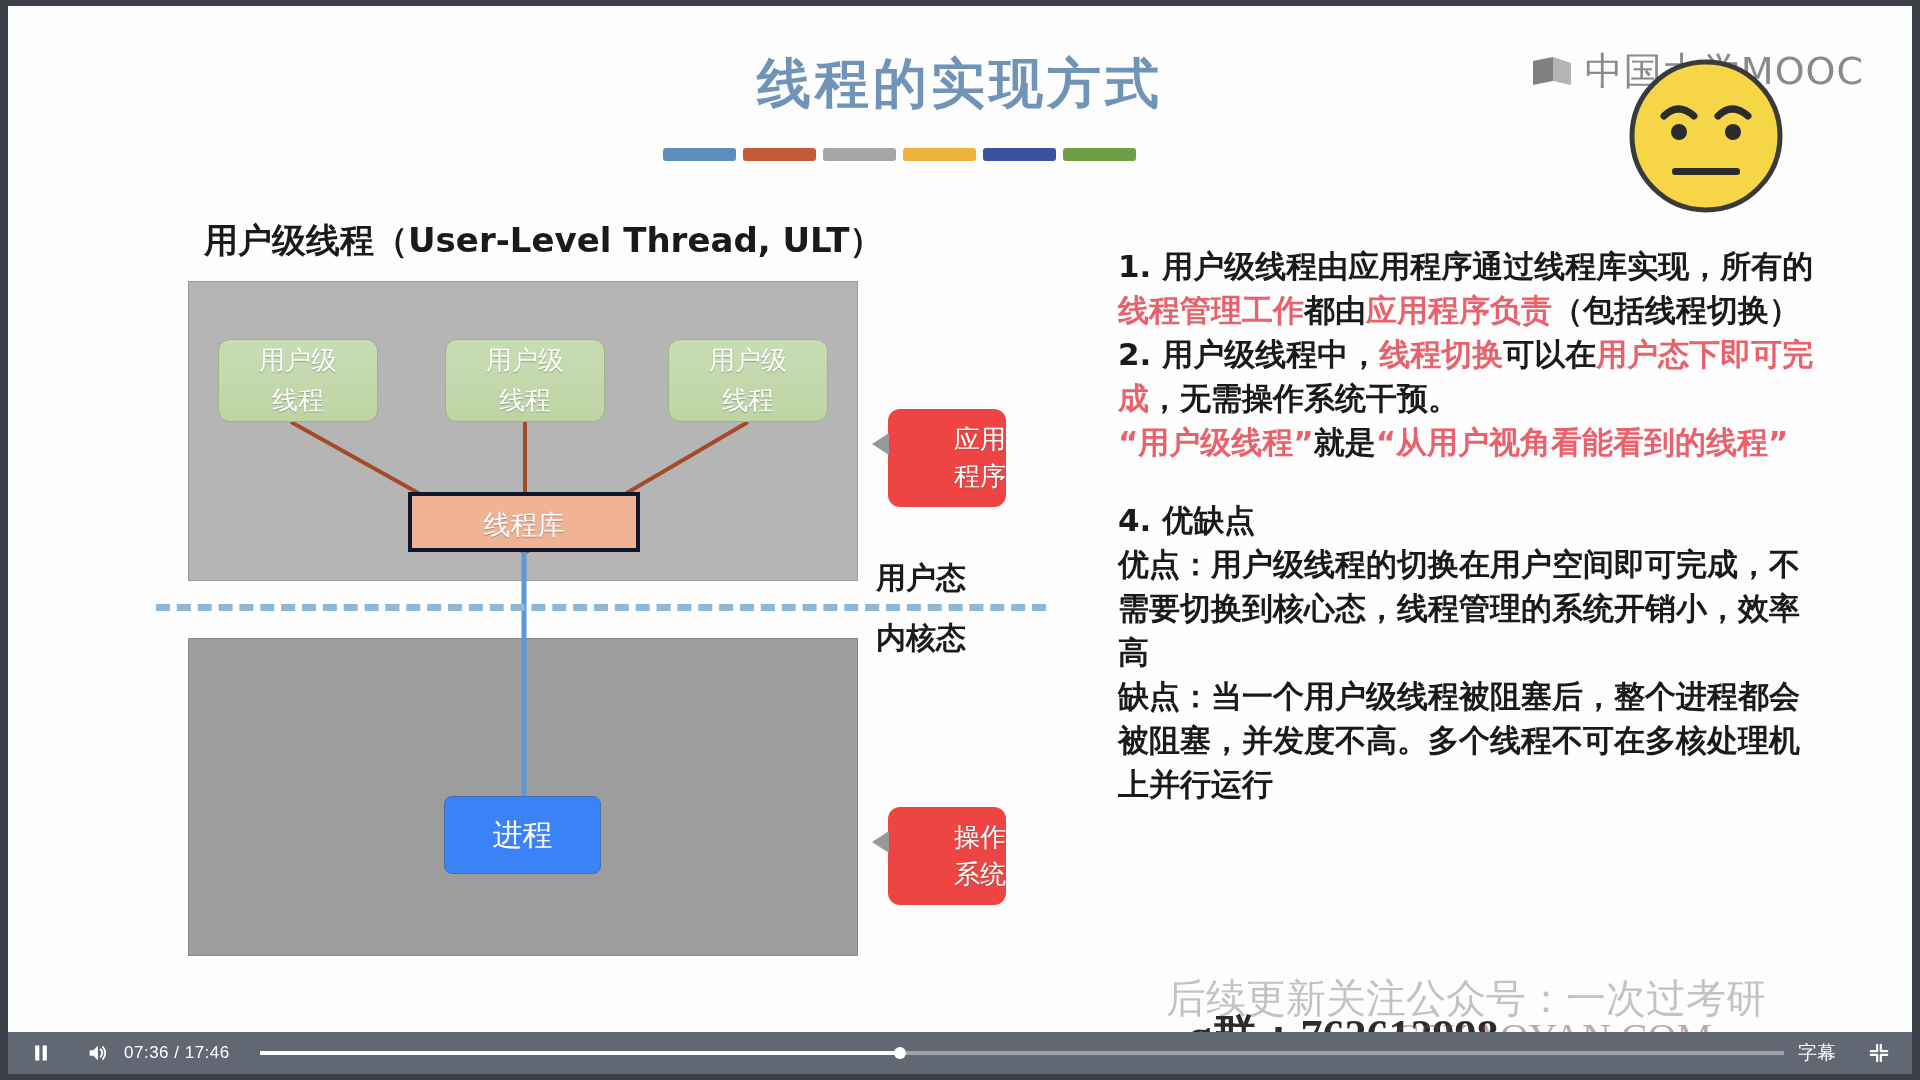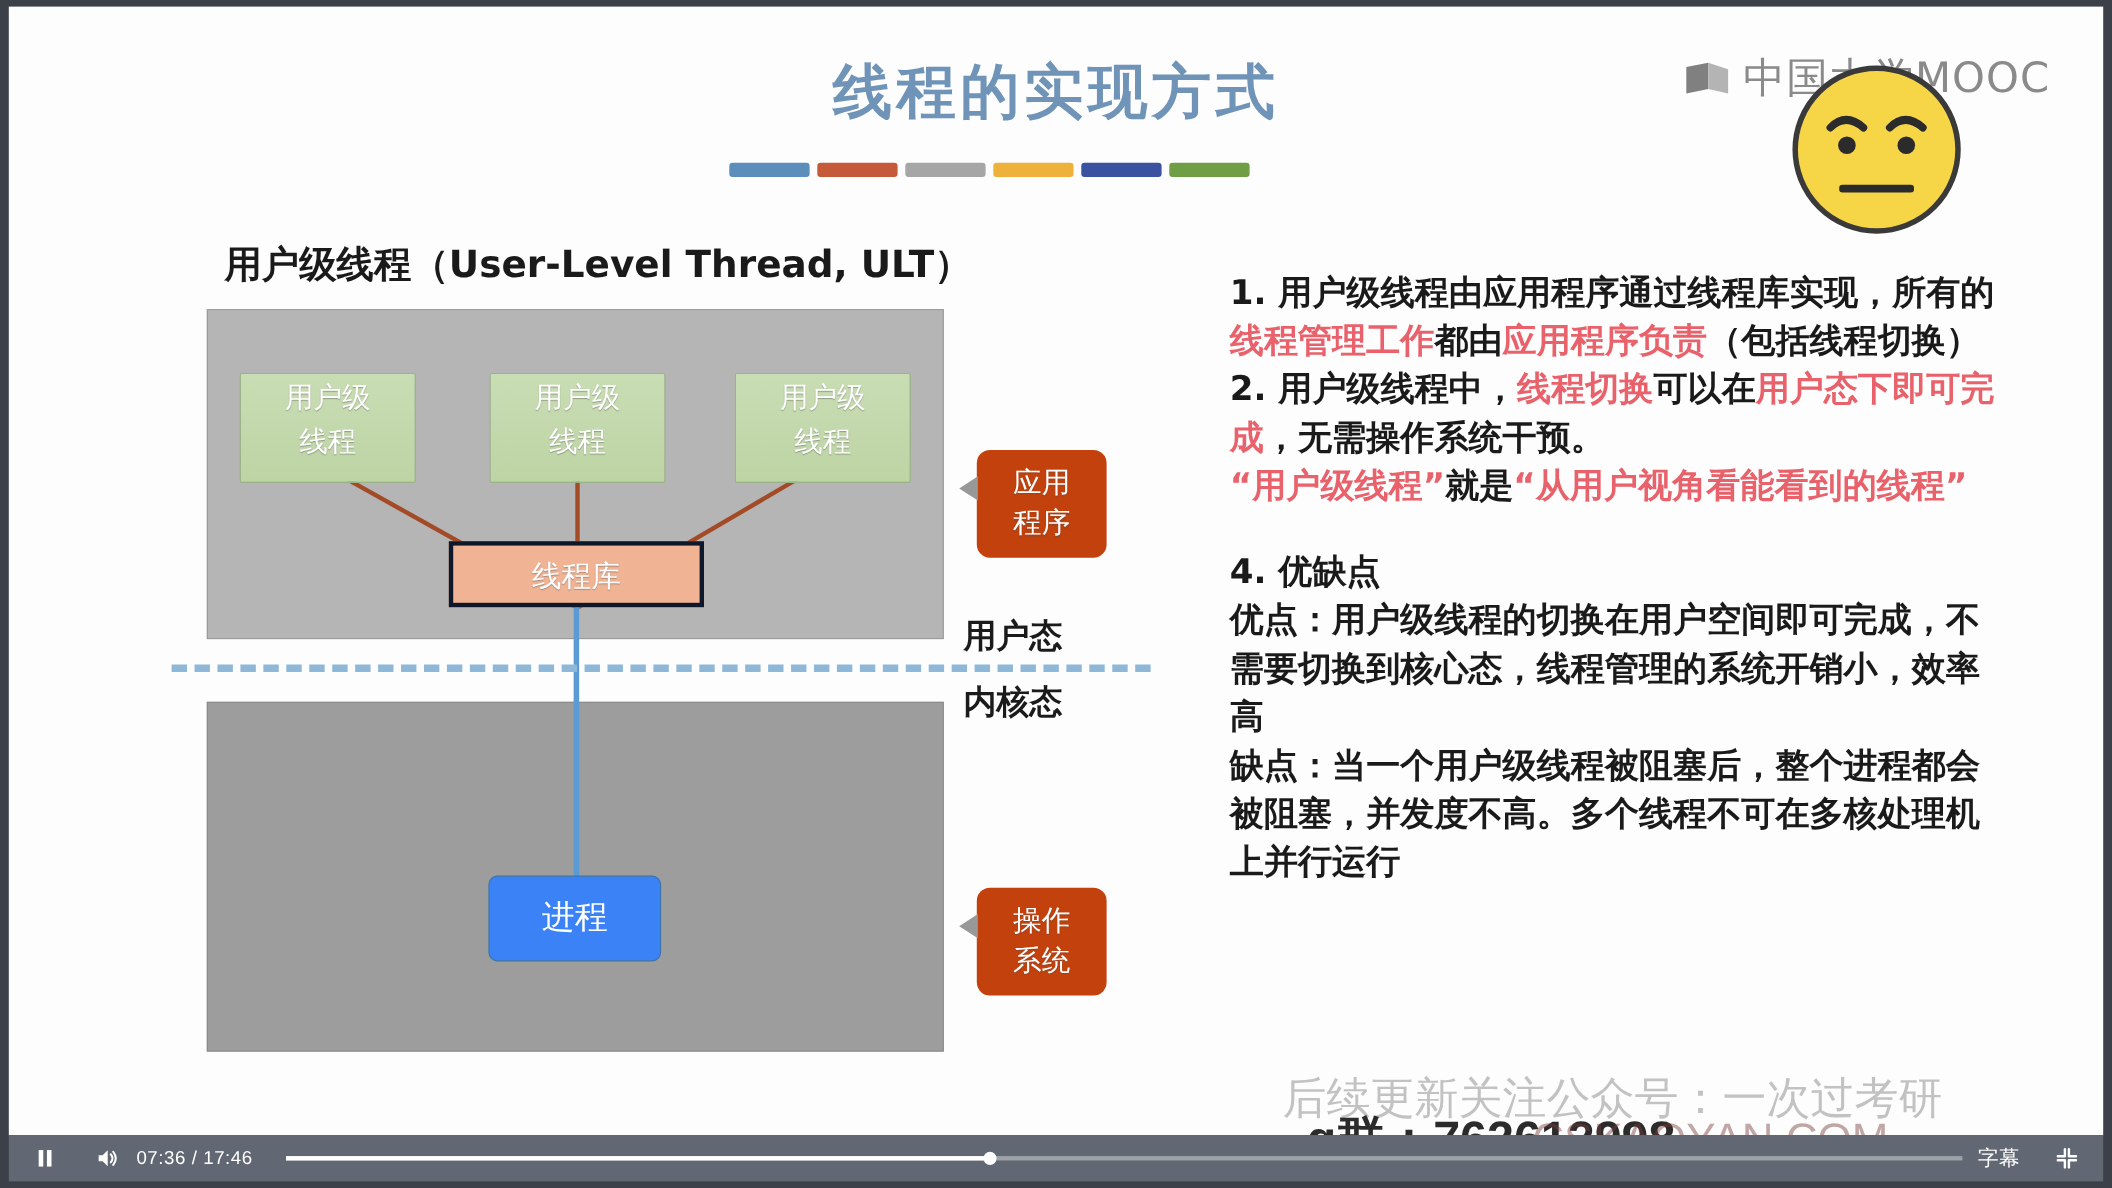--- a/index.html
+++ b/index.html
@@ -86,31 +86,31 @@
   #kernel-zone {
     position: absolute;
     left: 180px; top: 632px;
     width: 670px; height: 318px;
     background: #9d9d9d;
     border: 1px solid #8a8a8a;
   }
 
   .ult-box {
     position: absolute;
-    width: 160px; height: 100px;
+    width: 160px; height: 83px;
     background: linear-gradient(#c9ddb4, #bdd4a4);
     border: 1px solid #9bb388;
-    border-radius: 2px;
+    border-radius: 12px;
     color: #ffffff;
     font-size: 26px;
     line-height: 40px;
     text-align: center;
     padding-top: 2px;
     text-shadow: 0 1px 1px rgba(90,90,90,.5);
-    font-family: Liberation Serif, serif;
+    font-family: Liberation Mono, monospace;
   }
   #ult-1 { left: 210px; top: 333px; }
   #ult-2 { left: 437px; top: 333px; }
   #ult-3 { left: 660px; top: 333px; }
 
   #thread-lib {
     position: absolute;
     left: 400px; top: 486px;
     width: 232px; height: 60px;
     background: #f0b394;
@@ -150,26 +150,26 @@
   .mode-label {
     position: absolute;
     font-size: 30px; font-weight: 700; color: #1b1b1b;
     font-family: "DejaVu Sans", "Liberation Sans", sans-serif;
   }
   #label-user { left: 868px; top: 552px; }
   #label-kernel { left: 868px; top: 612px; }
 
   .callout {
     position: absolute;
-    background: #c2410c;
+    background: #ef4444;
     border-radius: 12px;
     color: #ffffff;
     font-size: 26px;
     line-height: 37px;
-    text-align: center;
+    text-align: right;
     padding: 12px 0;
     width: 118px;
     text-shadow: 0 1px 1px rgba(80,80,80,.45);
     font-family: "DejaVu Sans", "Liberation Sans", sans-serif;
   }
   .callout::before {
     content: "";
     position: absolute;
     left: -16px; top: 24px;
     border-top: 11px solid transparent;
@@ -191,21 +191,21 @@
     font-weight: 700;
   }
   .note-p { margin-bottom: 0px; }
   .note-gap { height: 34px; }
   .hl { color: #e8616b; }
 
   
   .watermark {
     position: absolute;
     color: rgba(60,60,60,.30);
-    font-family: Liberation Sans, sans-serif;
+    font-family: Liberation Serif, serif;
     white-space: nowrap;
   }
   #wm-1 { left: 1158px; top: 965px; font-size: 40px; }
   #wm-2 { left: 1180px; top: 1000px; font-size: 44px; font-weight: 700; color: rgba(25,25,25,.92); }
   #wm-3 { left: 1385px; top: 1008px; font-size: 40px; color: rgba(120,60,60,.45); }
 
   
   #controls {
     position: absolute;
     left: 8px; bottom: 6px;

